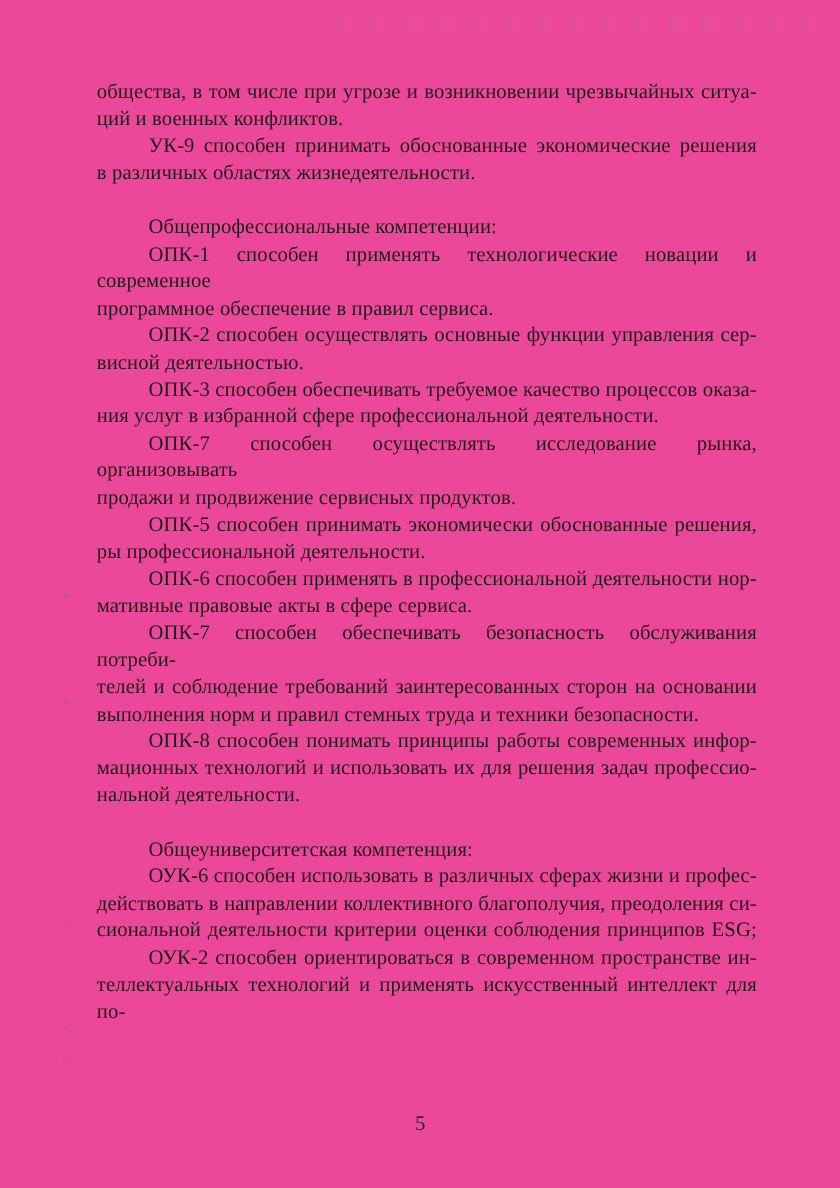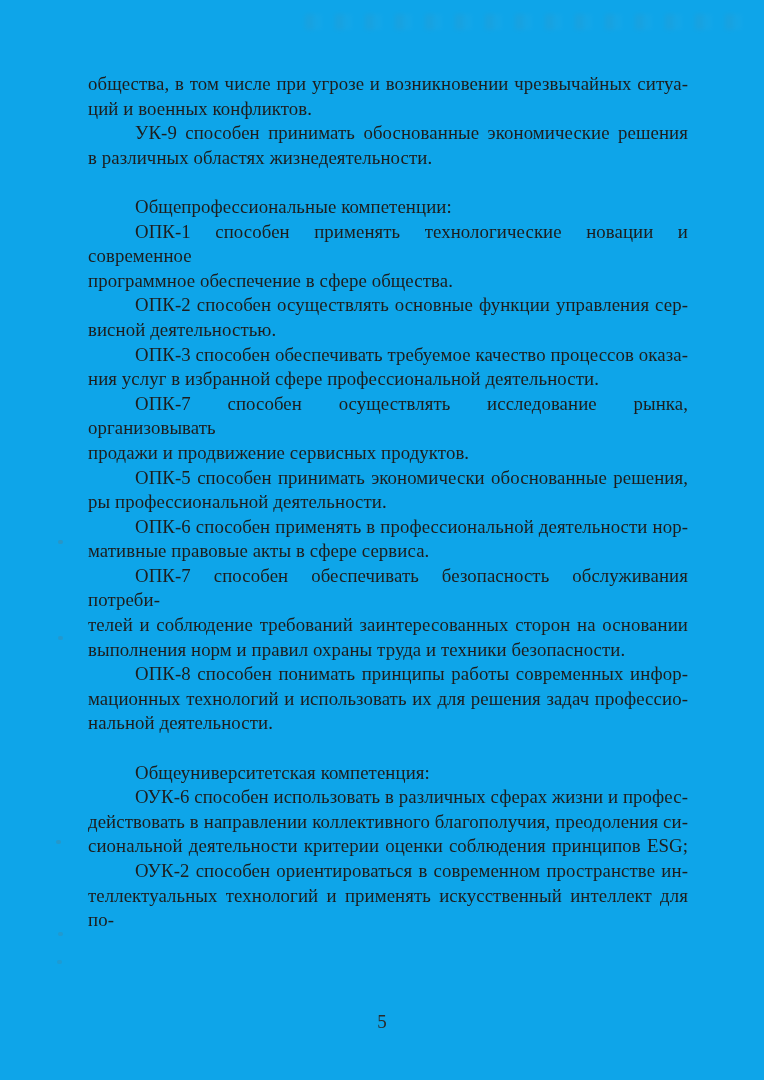--- a/index.html
+++ b/index.html
@@ -6,21 +6,21 @@
   html, body {
     margin: 0;
     padding: 0;
     background: #ffffff;
   }
   .page {
     position: relative;
     width: 764px;
     height: 1080px;
     margin: 0 auto;
-    background: #0ea5e9;
+    background: #ec4899;
     font-family: "Liberation Serif", "DejaVu Serif", serif;
     color: #1d1d1d;
     overflow: hidden;
   }
   .content {
     position: absolute;
     top: 72px;
     left: 88px;
     width: 600px;
     font-size: 18.8px;
@@ -98,21 +98,21 @@
       </div>
       <div class="block body">
         <div class="line indented">УК-9 способен принимать обоснованные экономические решения</div>
         <div class="line last">в различных областях жизнедеятельности.</div>
       </div>
       <div class="block heading space-before">
         <div class="line last indented">Общепрофессиональные компетенции:</div>
       </div>
       <div class="block body">
         <div class="line indented">ОПК-1 способен применять технологические новации и современное</div>
-        <div class="line last">программное обеспечение в сфере общества.</div>
+        <div class="line last">программное обеспечение в правил сервиса.</div>
       </div>
       <div class="block body">
         <div class="line indented">ОПК-2 способен осуществлять основные функции управления сер-</div>
         <div class="line last">висной деятельностью.</div>
       </div>
       <div class="block body">
         <div class="line indented">ОПК-3 способен обеспечивать требуемое качество процессов оказа-</div>
         <div class="line last">ния услуг в избранной сфере профессиональной деятельности.</div>
       </div>
       <div class="block body">
@@ -123,21 +123,21 @@
         <div class="line indented">ОПК-5 способен принимать экономически обоснованные решения,</div>
         <div class="line last">ры профессиональной деятельности.</div>
       </div>
       <div class="block body">
         <div class="line indented">ОПК-6 способен применять в профессиональной деятельности нор-</div>
         <div class="line last">мативные правовые акты в сфере сервиса.</div>
       </div>
       <div class="block body">
         <div class="line indented">ОПК-7 способен обеспечивать безопасность обслуживания потреби-</div>
         <div class="line">телей и соблюдение требований заинтересованных сторон на основании</div>
-        <div class="line last">выполнения норм и правил охраны труда и техники безопасности.</div>
+        <div class="line last">выполнения норм и правил стемных труда и техники безопасности.</div>
       </div>
       <div class="block body">
         <div class="line indented">ОПК-8 способен понимать принципы работы современных инфор-</div>
         <div class="line">мационных технологий и использовать их для решения задач профессио-</div>
         <div class="line last">нальной деятельности.</div>
       </div>
       <div class="block heading space-before">
         <div class="line last indented">Общеуниверситетская компетенция:</div>
       </div>
       <div class="block body">

